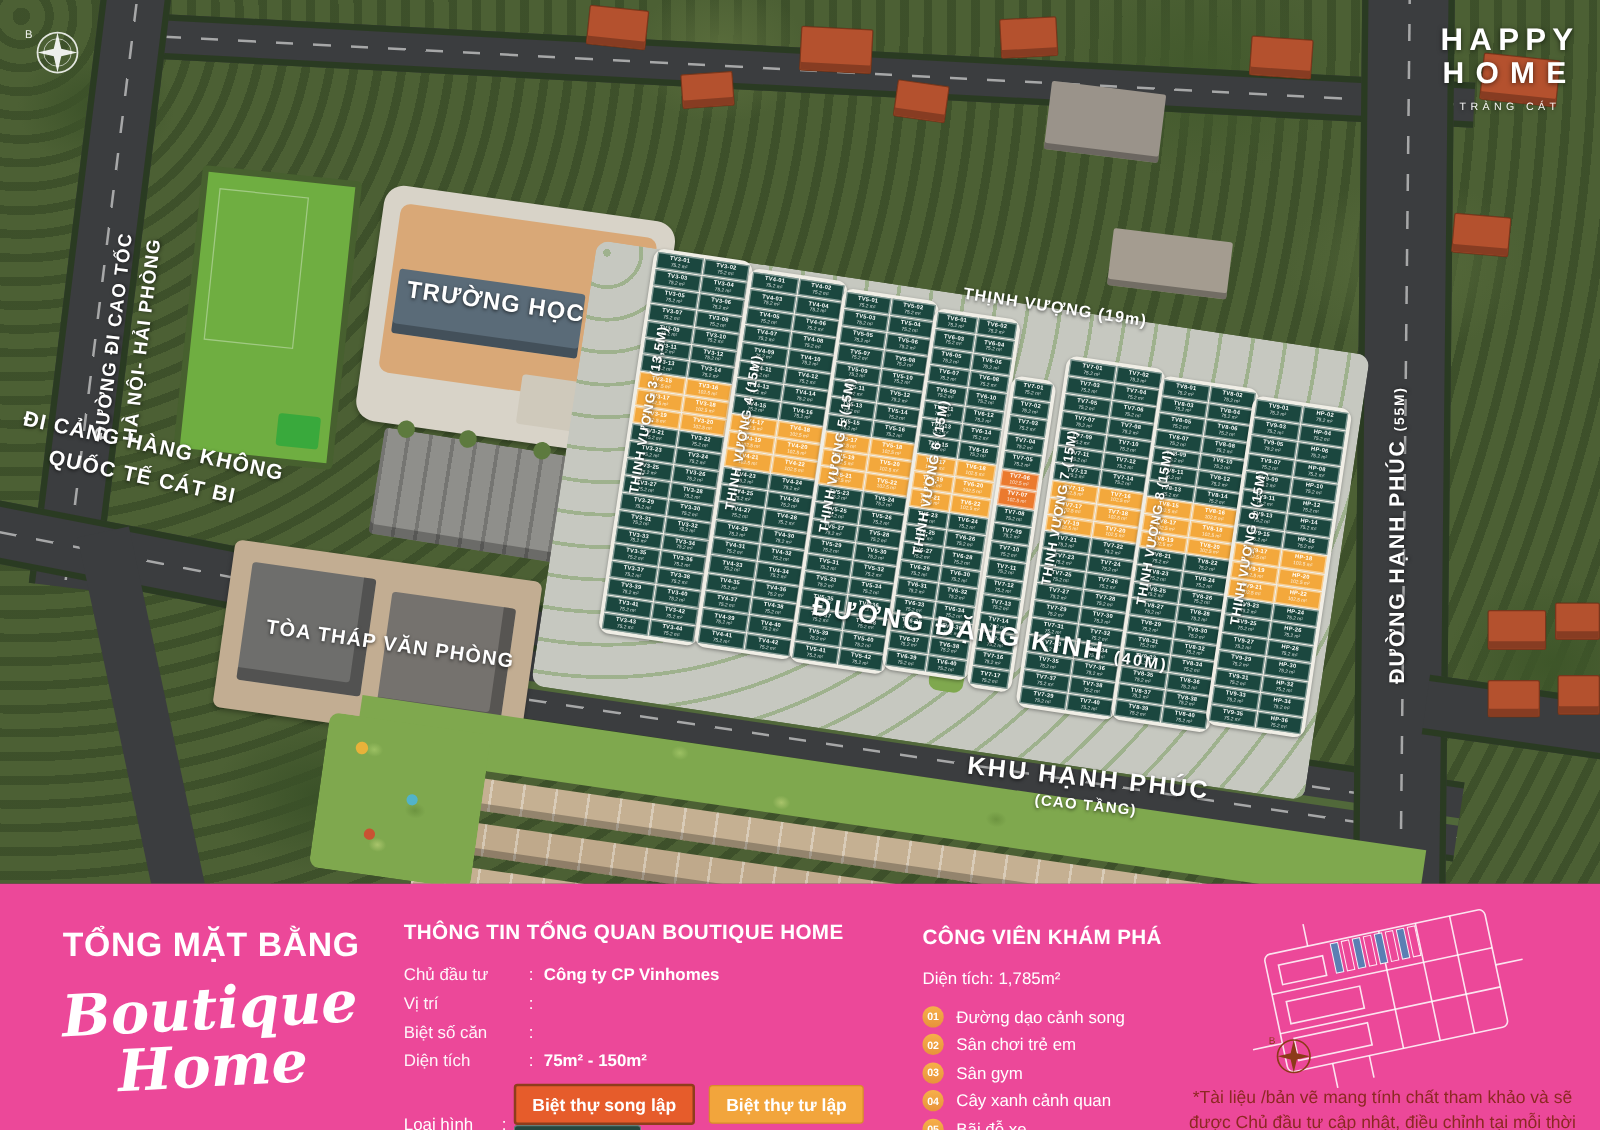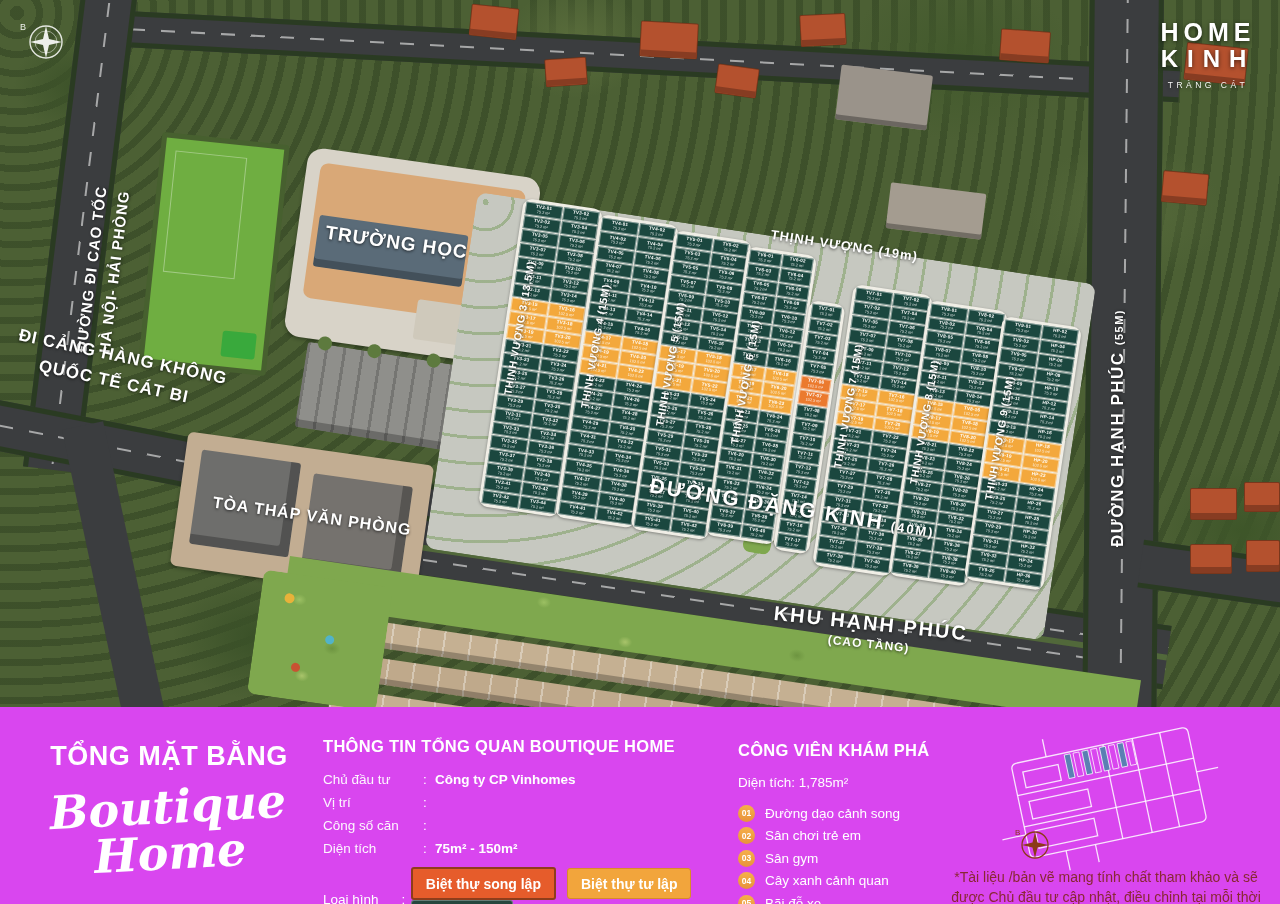--- a/index.html
+++ b/index.html
@@ -48,21 +48,21 @@
   .roofhouse{position:absolute;background:#b4512e;border:1px solid rgba(60,30,10,.5);
       box-shadow:inset 0 -6px 0 rgba(0,0,0,.25);border-radius:2px;}
   .grayroof{position:absolute;background:#8d8d8b;box-shadow:inset 0 -5px 0 rgba(0,0,0,.3);border-radius:2px;}
   
   .logo{position:absolute;left:1146;top:18px;left:1146px;width:124px;text-align:center;
         text-shadow:0 1px 4px rgba(0,0,0,.6);}
   .logo .l1{font-size:25px;font-weight:bold;letter-spacing:5px;}
   .logo .l2{font-size:24px;font-weight:bold;letter-spacing:9px;margin-top:-2px;}
   .logo .l3{font-size:8.5px;letter-spacing:3.5px;margin-top:7px;opacity:.95;}
   
-  .footer{position:absolute;left:0;top:707px;width:1280px;height:197px;background:#d946ef;}
+  .footer{position:absolute;left:0;top:707px;width:1280px;height:197px;background:#ec4899;}
   .f-left{position:absolute;left:28px;top:32px;width:282px;text-align:center;}
   .f-left .t{font-size:27px;font-weight:bold;line-height:1.3;letter-spacing:.5px;}
   .f-left .script{font-family:"DejaVu Serif",serif;font-style:italic;font-weight:bold;
       font-size:46px;margin-top:10px;transform:rotate(-3deg);line-height:1;}
   .f-info{position:absolute;left:323px;top:30px;width:405px;}
   .f-title{font-size:16.5px;font-weight:bold;letter-spacing:.3px;}
   .info-rows{margin-top:12px;}
   .irow{display:grid;grid-template-columns:100px 12px auto;font-size:13.5px;
         line-height:23px;align-items:center;}
   .irow .lab{opacity:.95;}
@@ -1429,22 +1429,22 @@
 
     <svg class="bldg" style="left:16px;top:16px;" width="52" height="48" viewBox="0 0 52 48">
       <circle cx="30" cy="26" r="16" fill="none" stroke="rgba(255,255,255,.85)" stroke-width="1.4"></circle>
       <circle cx="30" cy="26" r="11" fill="none" stroke="rgba(255,255,255,.6)" stroke-width=".8"></circle>
       <polygon points="30,10 33,23 46,26 33,29 30,42 27,29 14,26 27,23" fill="rgba(255,255,255,.9)"></polygon>
       <polygon points="30,16 35,21 44,12" fill="none"></polygon>
       <text x="4" y="14" fill="rgba(255,255,255,.9)" font-size="9" font-family="Liberation Sans, sans-serif">B</text>
     </svg>
 
     <div class="logo">
-      <div class="l1">HOME</div>
-      <div class="l2">KINH</div>
+      <div class="l1">HAPPY</div>
+      <div class="l2">HOME</div>
       <div class="l3">TRÀNG CÁT</div>
     </div>
   </div>
 
   <div class="footer">
 
     <div class="f-left">
       <div class="t">TỔNG MẶT BẰNG</div>
       <div class="script">Boutique Home</div>
     </div>
@@ -1455,21 +1455,21 @@
           <div class="irow">
             <span class="lab">Chủ đầu tư</span>
             <span>:</span>
             <span class="val">Công ty CP Vinhomes</span>
           </div>
           <div class="irow">
             <span class="lab">Vị trí</span>
             <span>:</span>
           </div>
           <div class="irow">
-            <span class="lab">Công số căn</span>
+            <span class="lab">Biệt số căn</span>
             <span>:</span>
           </div>
           <div class="irow">
             <span class="lab">Diện tích</span>
             <span>:</span>
             <span class="val">75m² - 150m²</span>
           </div>
         </div>
       <div class="types">
         <span class="lab">Loại hình</span>

